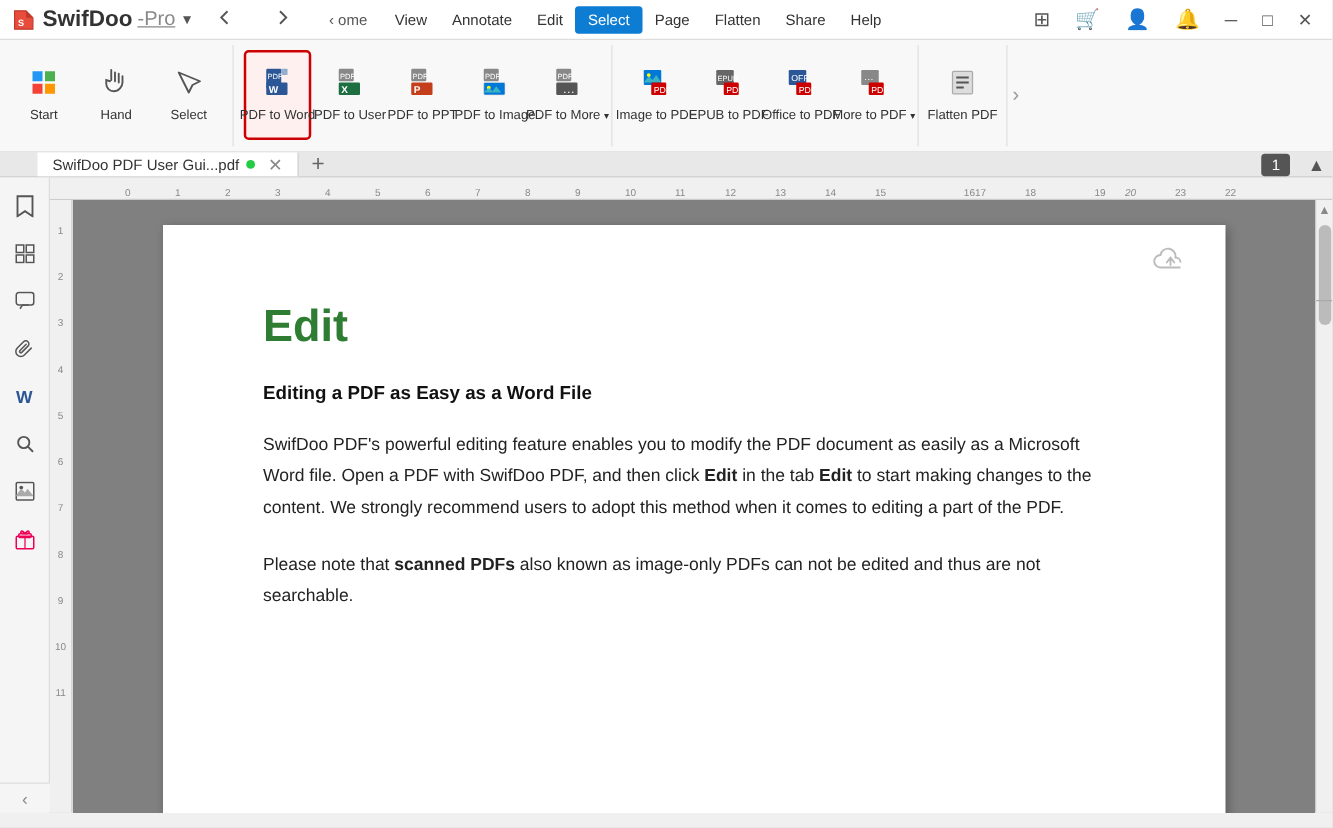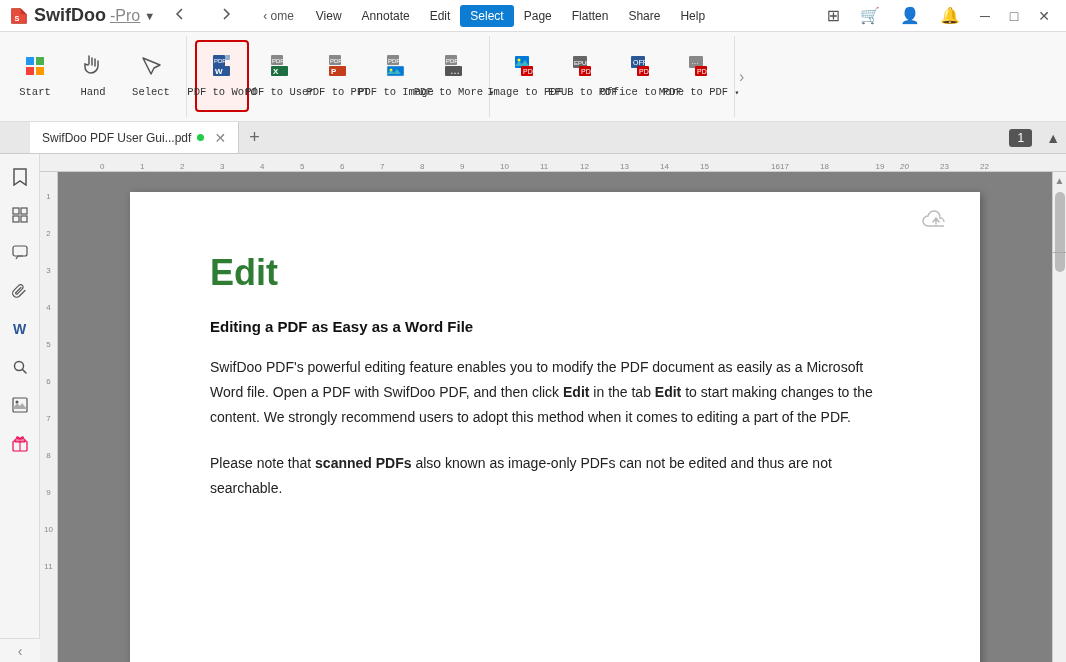--- a/index.html
+++ b/index.html
@@ -125,37 +125,36 @@
       background: #fff0f0;
     }
     .ribbon-btn .btn-icon {
       font-size: 22px;
       line-height: 1;
     }
     .ribbon-btn .btn-label {
       font-size: 10.5px;
       line-height: 1.2;
       white-space: nowrap;
-      font-family: Liberation Mono, monospace;
     }
     .ribbon-expand {
       display: flex;
       align-items: center;
       padding: 0 4px;
       cursor: pointer;
       color: #999;
       font-size: 16px;
       align-self: center;
     }
 
     
     .tab-bar {
       display: flex;
       align-items: center;
-      height: 32px;
+      height: 20px;
       background: #e8e8e8;
       border-bottom: 1px solid #ccc;
       padding: 0 0 0 30px;
     }
     .tab-item {
       display: flex;
       align-items: center;
       height: 100%;
       padding: 0 12px;
       background: #fff;
@@ -557,20 +556,33 @@
           <rect x="2" y="2" width="14" height="12" rx="1" fill="#888"></rect>
           <text x="4" y="10" fill="white" font-size="8">…</text>
           <rect x="8" y="12" width="12" height="10" rx="1" fill="#cc0000"></rect>
           <text x="10" y="20" fill="white" font-size="7">PDF</text>
         </svg>
       </span>
       <span class="btn-label">More to PDF <span style="font-size:8px">▾</span></span>
     </button>
   </div>
 
+  <div class="ribbon-group">
+    <button class="ribbon-btn">
+      <span class="btn-icon">
+        <svg width="24" height="24" viewBox="0 0 24 24">
+          <rect x="4" y="3" width="16" height="18" rx="1" fill="#ddd" stroke="#aaa"></rect>
+          <line x1="7" y1="8" x2="17" y2="8" stroke="#555" stroke-width="1.5"></line>
+          <line x1="7" y1="12" x2="17" y2="12" stroke="#555" stroke-width="1.5"></line>
+          <line x1="7" y1="16" x2="13" y2="16" stroke="#555" stroke-width="1.5"></line>
+        </svg>
+      </span>
+      <span class="btn-label">Flatten PDF</span>
+    </button>
+  </div>
 
   <div class="ribbon-expand">›</div>
 </div>
 
 <div class="tab-bar">
   <div class="tab-item">
     <span>SwifDoo PDF User Gui...pdf</span>
     <span class="tab-dot"></span>
     <span class="tab-close">✕</span>
   </div>

